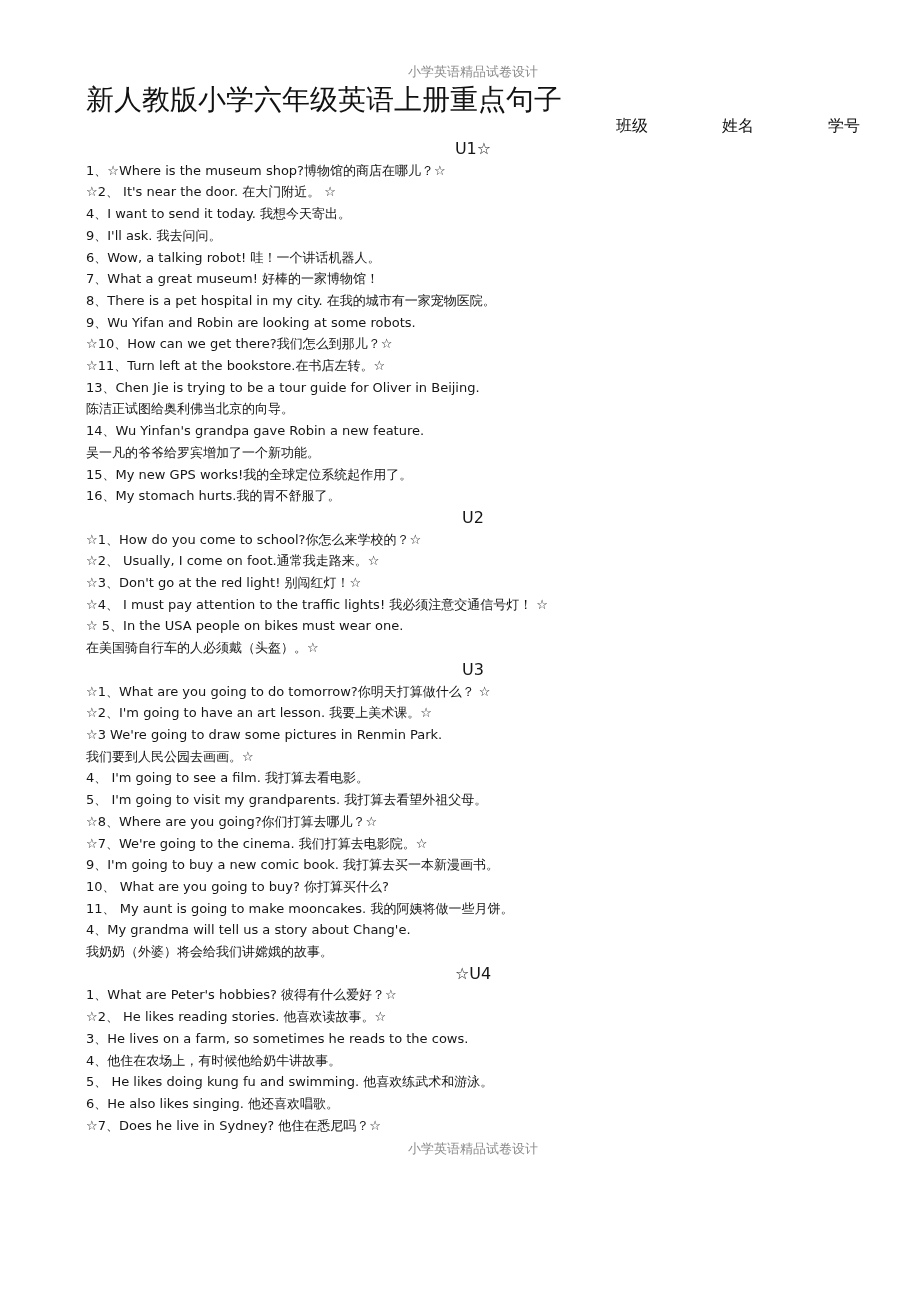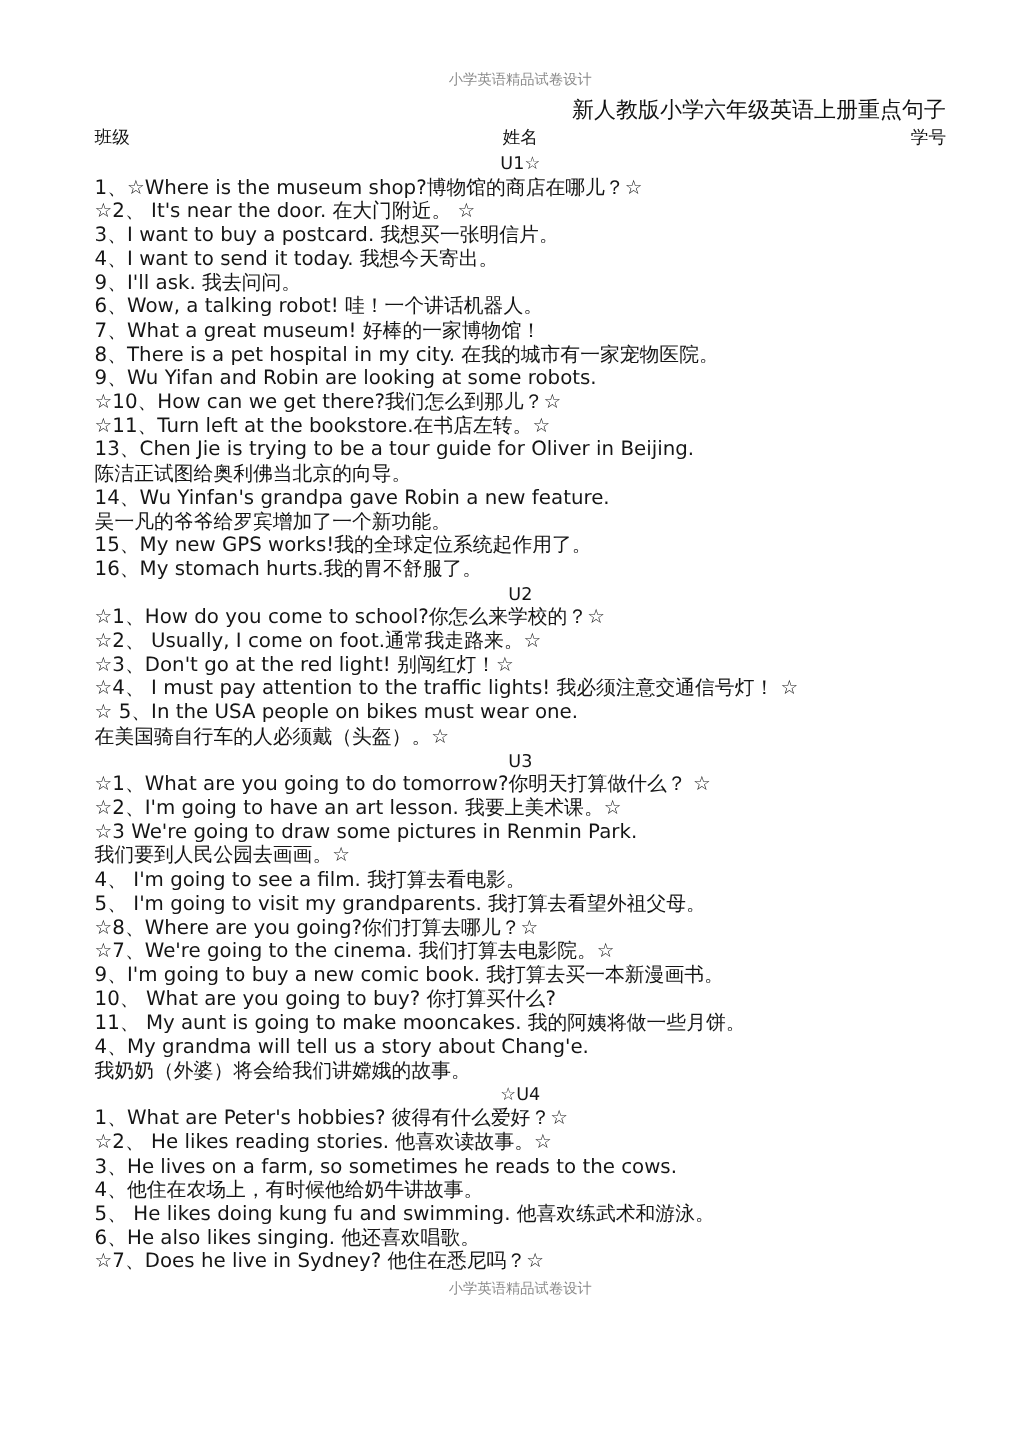--- a/index.html
+++ b/index.html
@@ -18,47 +18,47 @@
     padding: 64px 60px 0 86px;
   }
   .header-note, .footer-note {
     text-align: center;
     color: #8a8a8a;
     font-family: "Liberation Serif", "DejaVu Serif", serif;
     font-size: 13px;
     line-height: 16px;
   }
   .title {
-    text-align: right;
+    text-align: left;
     font-family: "Liberation Serif", "DejaVu Serif", serif;
-    font-size: 20px;
+    font-size: 28px;
     font-weight: 400;
     color: #111;
     line-height: 26px;
     margin-top: 7px;
   }
   .info-line {
     display: flex;
-    justify-content: space-between;
-    gap: 52px;
+    justify-content: flex-end;
+    gap: 74px;
     font-family: "Liberation Serif", "DejaVu Serif", serif;
     font-size: 16px;
     line-height: 20px;
     margin-top: 3px;
     color: #111;
   }
   .content { margin-top: 2px; }
   .sec-heading {
     text-align: center;
     font-size: 16px;
     line-height: 21.7px;
     color: #151515;
   }
   .line {
-    font-size: 18px;
+    font-size: 13px;
     line-height: 21.7px;
     white-space: nowrap;
     color: #151515;
   }
   .footer-note { margin-top: 5px; }
 </style>
 </head>
 <body>
 
 <div class="doc">
@@ -69,21 +69,20 @@
   <div class="info-line">
     <span>班级</span>
     <span>姓名</span>
     <span>学号</span>
   </div>
 
   <div class="content">
       <div class="sec-heading">U1☆</div>
       <div class="line">1、☆Where is the museum shop?博物馆的商店在哪儿？☆</div>
       <div class="line">☆2、 It's near the door. 在大门附近。 ☆</div>
-      <div class="line">3、I want to buy a postcard. 我想买一张明信片。</div>
       <div class="line">4、I want to send it today. 我想今天寄出。</div>
       <div class="line">9、I'll ask. 我去问问。</div>
       <div class="line">6、Wow, a talking robot! 哇！一个讲话机器人。</div>
       <div class="line">7、What a great museum! 好棒的一家博物馆！</div>
       <div class="line">8、There is a pet hospital in my city. 在我的城市有一家宠物医院。</div>
       <div class="line">9、Wu Yifan and Robin are looking at some robots.</div>
       <div class="line">☆10、How can we get there?我们怎么到那儿？☆</div>
       <div class="line">☆11、Turn left at the bookstore.在书店左转。☆</div>
       <div class="line">13、Chen Jie is trying to be a tour guide for Oliver in Beijing.</div>
       <div class="line">陈洁正试图给奥利佛当北京的向导。</div>

